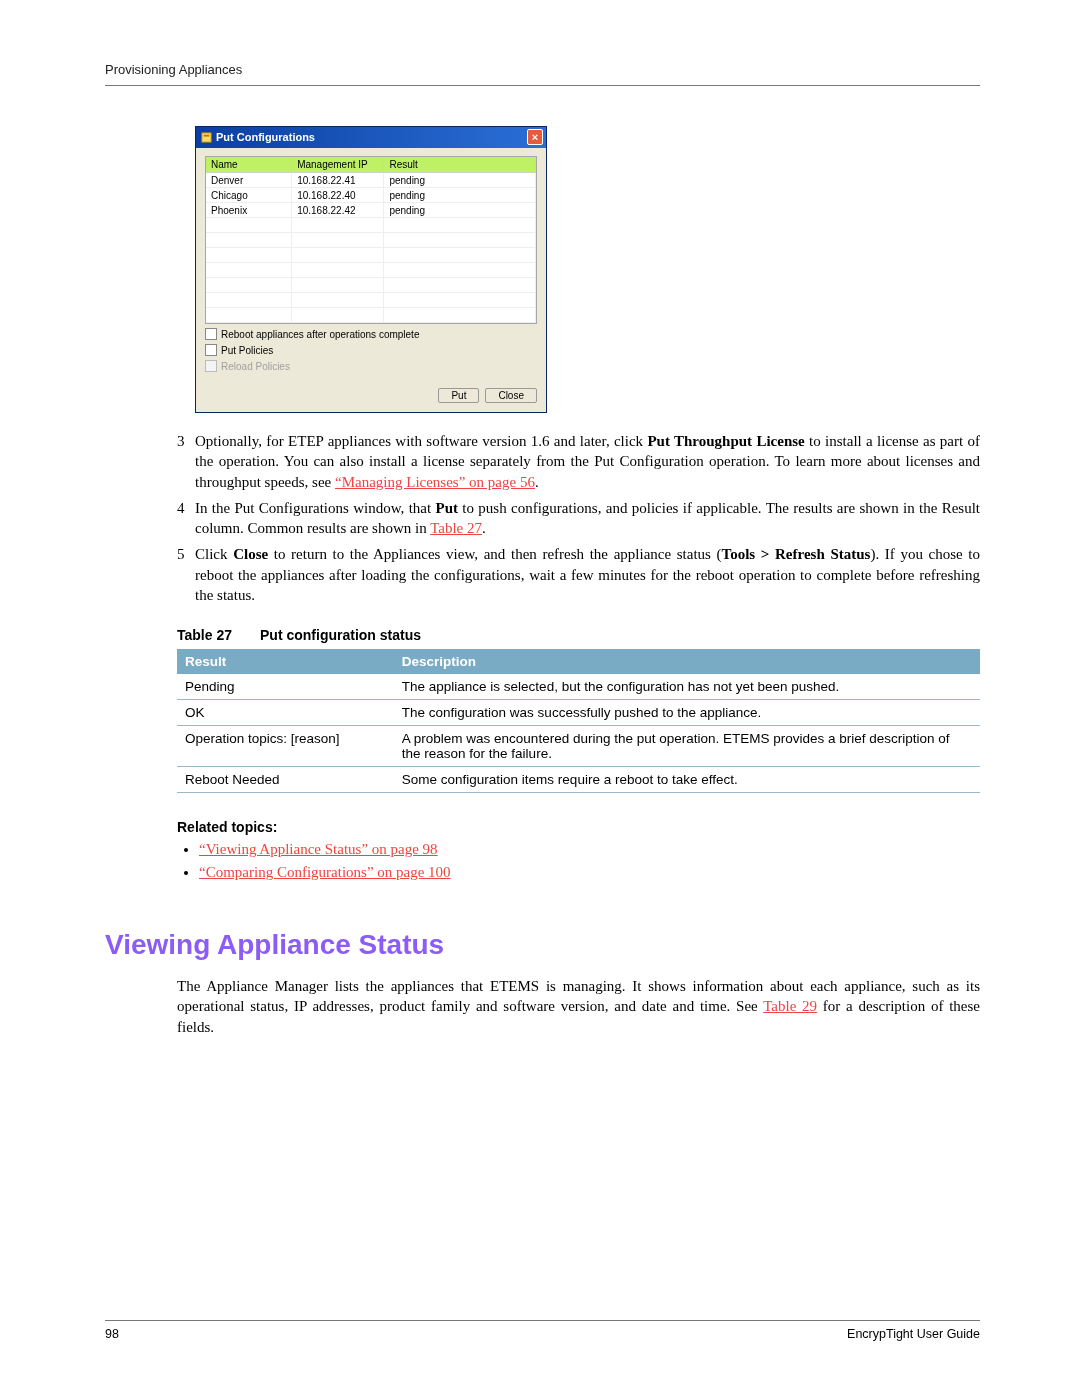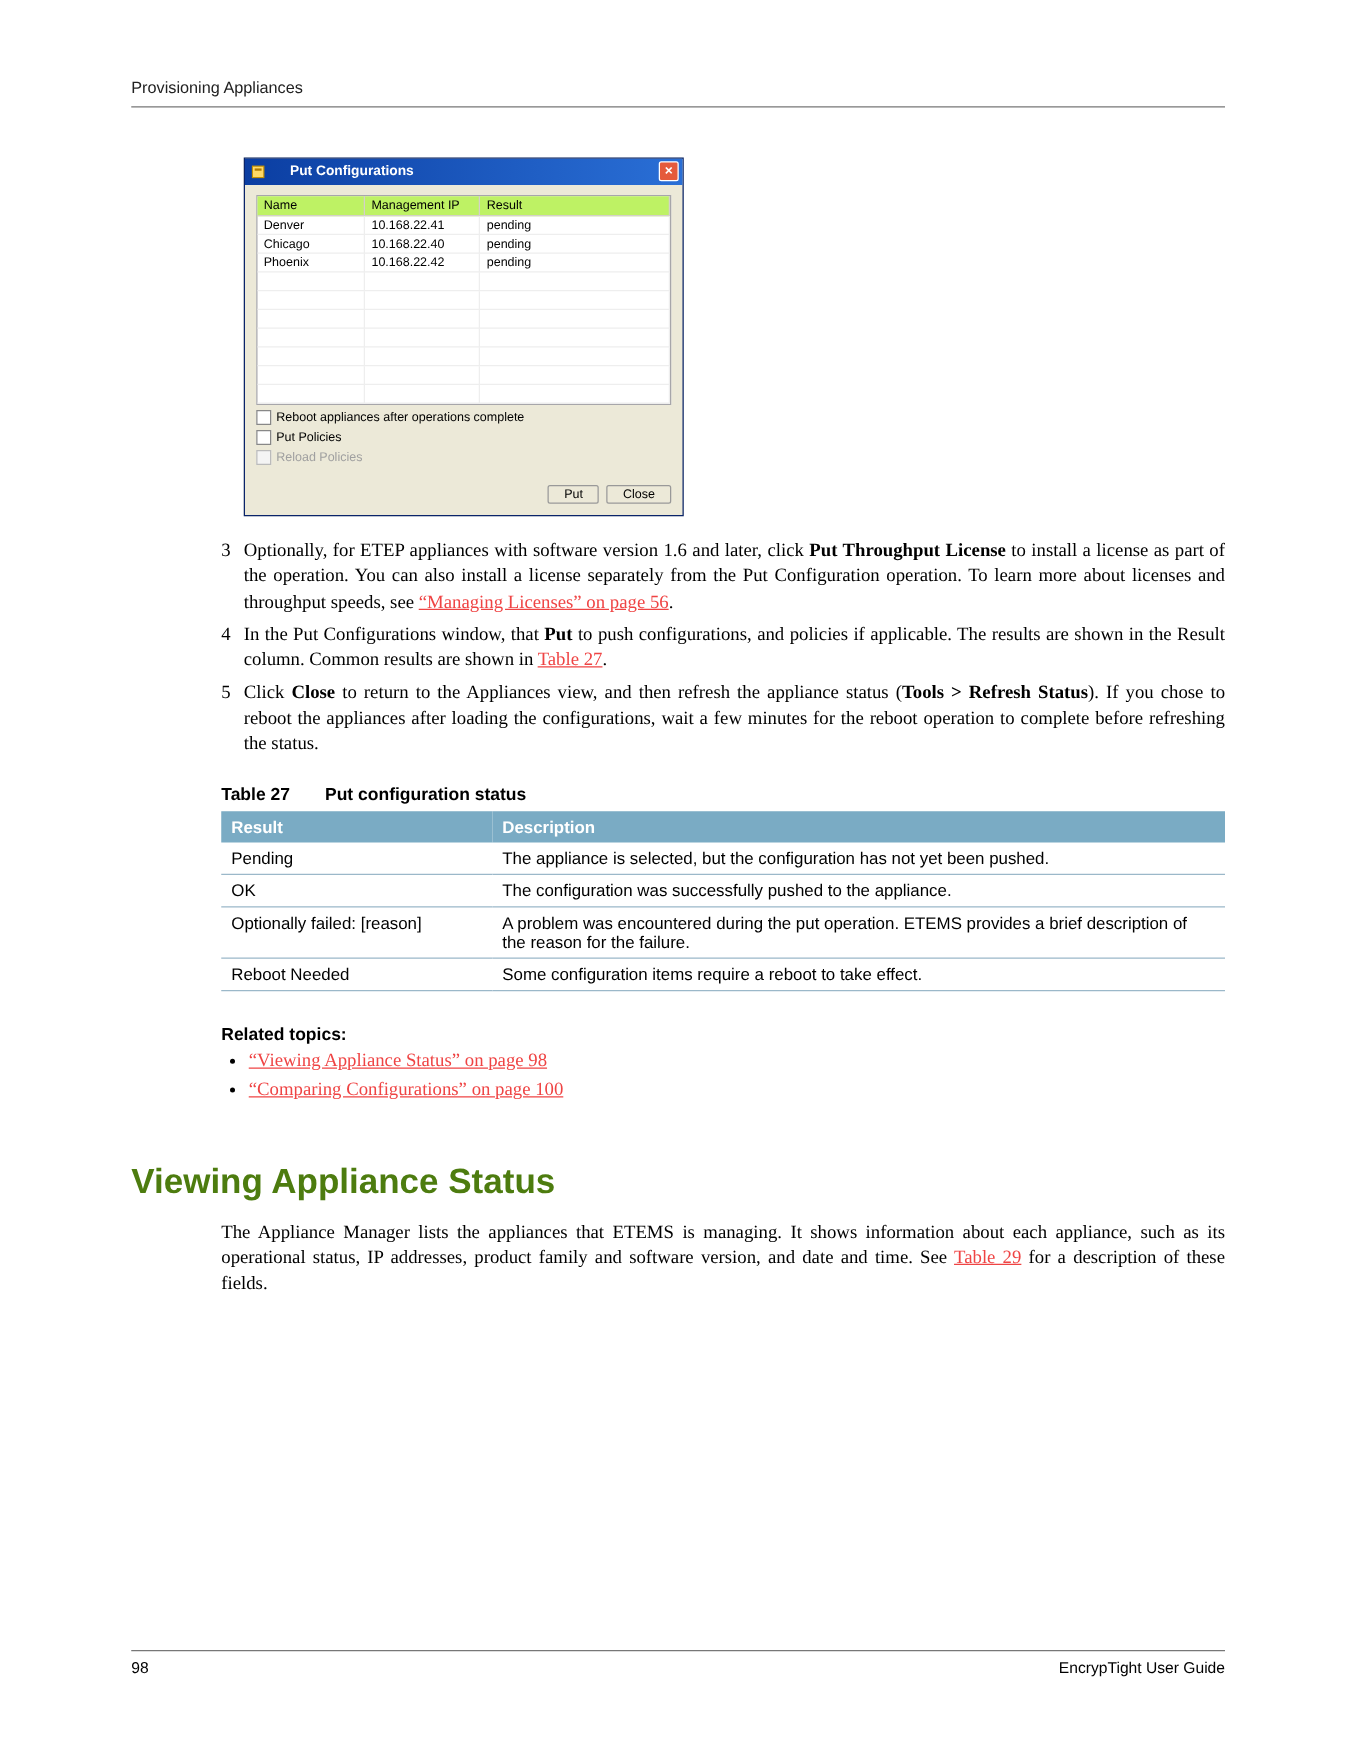--- a/index.html
+++ b/index.html
@@ -43,21 +43,21 @@
     justify-content: space-between;
     background: linear-gradient(to right, #0b3ea2, #2a6fd6);
     color: #fff;
     font-weight: bold;
     font-size: 11px;
     padding: 2px 3px 3px 5px;
   }
   .titlebar-left {
     display: flex;
     align-items: center;
-    gap: 20px;
+    gap: 4px;
   }
   .title-icon {
     width: 11px;
     height: 11px;
     display: inline-block;
   }
   .close-btn {
     width: 14px;
     height: 14px;
     background: #e55b3c;
@@ -181,21 +181,21 @@
   .bullets {
     list-style: disc;
     margin: 0;
     padding-left: 22px;
   }
   .bullets li {
     margin-bottom: 6px;
   }
   h1.section {
     font-family: Arial, Helvetica, sans-serif;
-    color: #4d7c0f;
+    color: #8b5cf6;
     font-weight: bold;
     font-size: 28px;
     margin: 48px 0 10px -72px;
   }
   .body-para {
     text-align: justify;
     line-height: 1.35;
   }
   .footer {
     position: absolute;
@@ -352,21 +352,21 @@
       <tbody>
         <tr>
           <td>Pending</td>
           <td>The appliance is selected, but the configuration has not yet been pushed.</td>
         </tr>
         <tr>
           <td>OK</td>
           <td>The configuration was successfully pushed to the appliance.</td>
         </tr>
         <tr>
-          <td>Optionally failed: [reason]</td>
+          <td>Operation topics: [reason]</td>
           <td>A problem was encountered during the put operation. ETEMS provides a brief description of the reason for the failure.</td>
         </tr>
         <tr>
           <td>Reboot Needed</td>
           <td>Some configuration items require a reboot to take effect.</td>
         </tr>
       </tbody>
     </table>
 
     <div class="related-heading">Related topics:</div>

